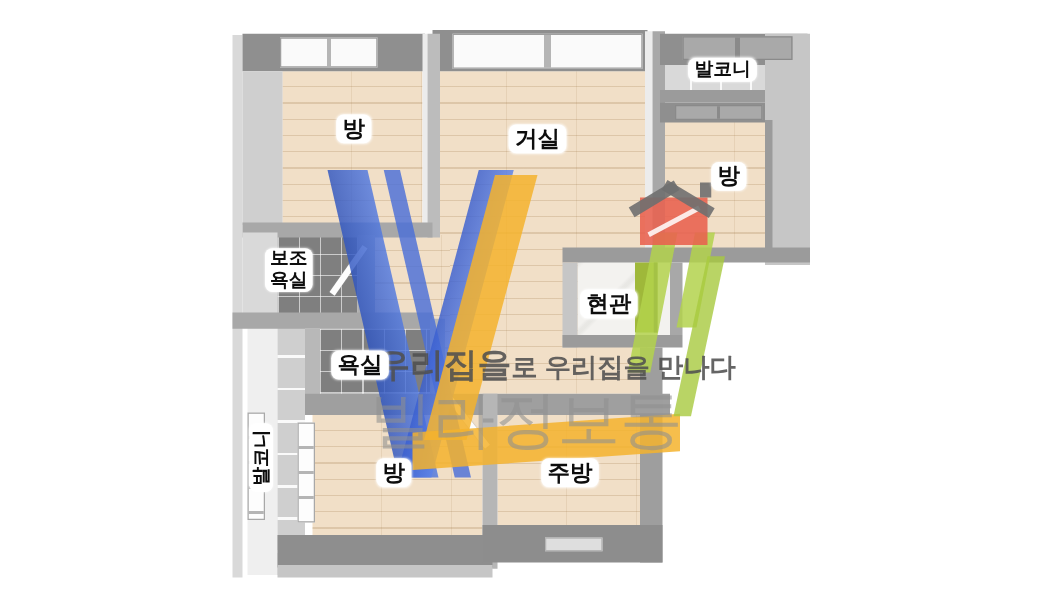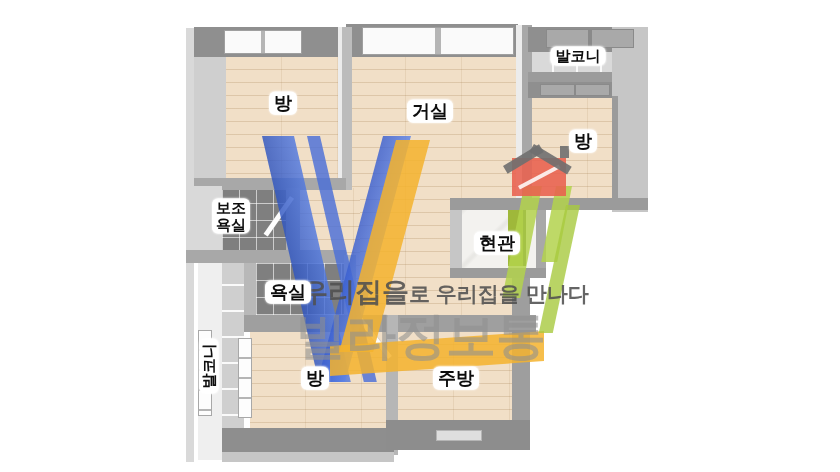--- a/index.html
+++ b/index.html
@@ -61,21 +61,21 @@
     white-space:nowrap;z-index:40;box-shadow:0 0 2px rgba(255,255,255,.95);
   }
   .label.small{font-size:15px;}
   .label.two-line{text-align:center;font-size:15px;line-height:1.1;padding:1px 4px;}
   .label.two-line span{display:block;}
   .label.vertical{transform:translate(-50%,-50%) rotate(-90deg);font-size:15px;}
   
   .wm{position:absolute;z-index:30;transform-origin:0 0;}
   .brand-big{
     position:absolute;left:296px;top:303px;z-index:30;
-    font-size:50px;font-weight:700;letter-spacing:0px;
+    font-size:50px;font-weight:400;letter-spacing:0px;
     color:rgba(143,143,143,.58);white-space:nowrap;
   }
   .tagline{
     position:absolute;left:301px;top:274px;z-index:31;white-space:nowrap;
     color:rgba(80,80,80,.88);
   }
   .tagline .big{font-size:27px;font-weight:800;}
   .tagline .rest{font-size:21px;font-weight:700;text-align:center;}
 </style>
 </head>
@@ -155,19 +155,19 @@
   <div class="brand-big">빌라정보통</div>
 
   <div class="label" style="left:283px;top:103px;">방</div>
   <div class="label" style="left:430px;top:111px;">거실</div>
   <div class="label small" style="left:578px;top:56px;">발코니</div>
   <div class="label" style="left:583px;top:141px;">방</div>
   <div class="label two-line" style="left:231px;top:216px;">
     <span>보조</span>
     <span>욕실</span>
   </div>
-  <div class="label" style="left:497px;top:243px;">현관</div>
+  <div class="label" style="left:487px;top:243px;">현관</div>
   <div class="label" style="left:288px;top:292px;">욕실</div>
   <div class="label vertical" style="left:209px;top:366px;">발코니</div>
   <div class="label" style="left:315px;top:378px;">방</div>
   <div class="label" style="left:456px;top:378px;">주방</div>
 
 </div>
 
 </body></html>

